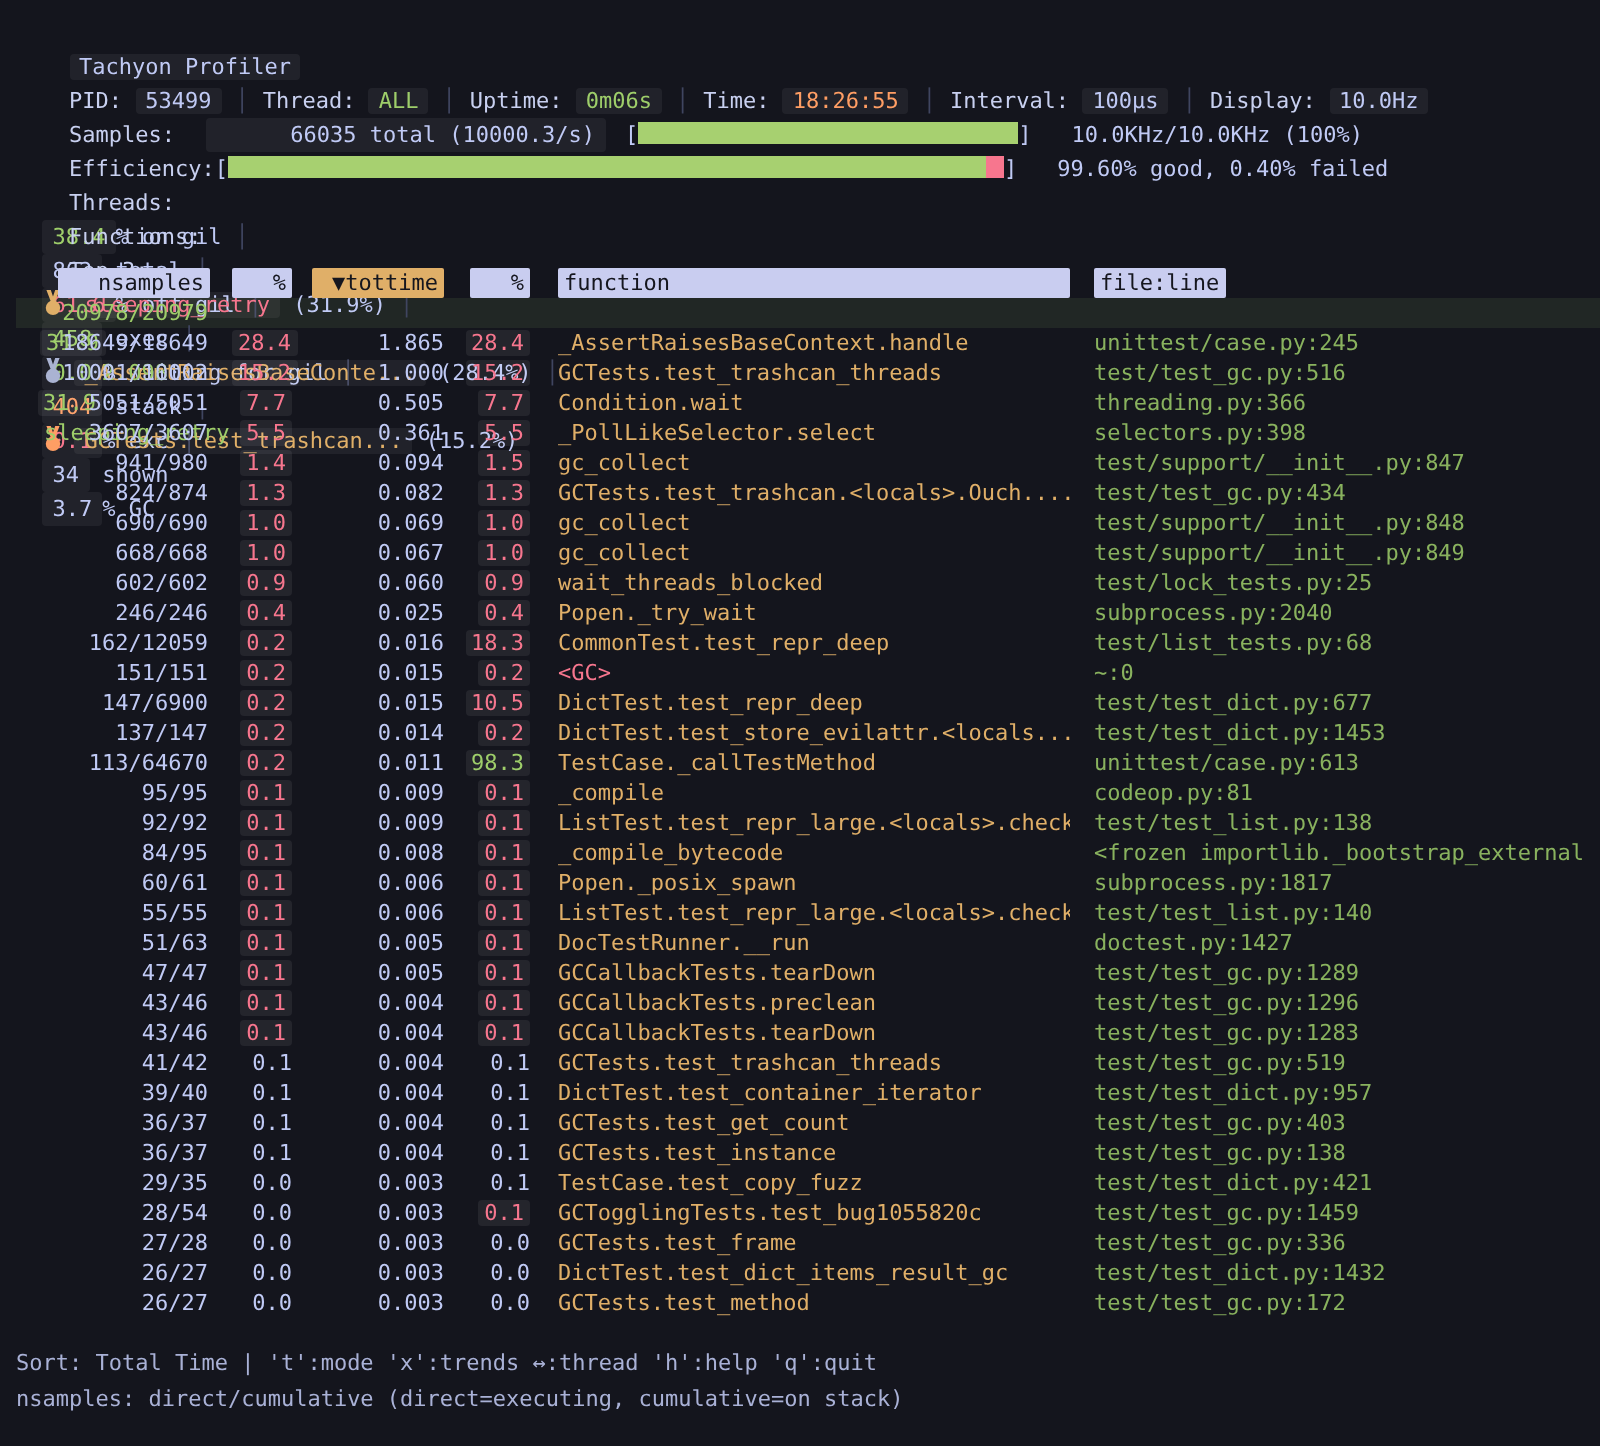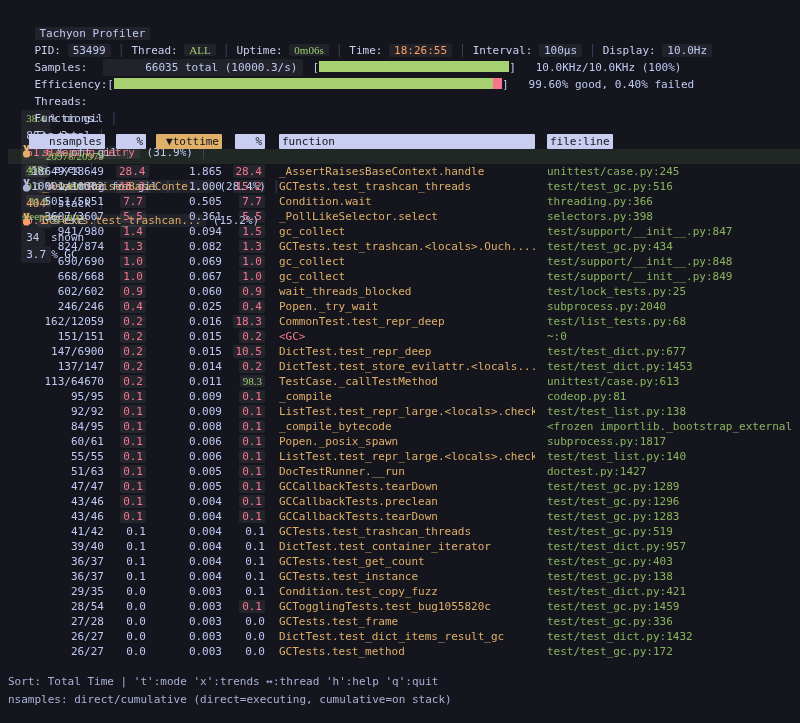--- a/index.html
+++ b/index.html
@@ -9,21 +9,21 @@
     font-family:"DejaVu Sans Mono","Liberation Mono",monospace;
     font-size:11px;padding:8px 0 8px 8px;overflow:hidden;
   }
   .hline{height:17px;line-height:17px;white-space:pre;}
   .fline{height:18px;line-height:18px;white-space:pre;color:#a9b1d6;}
   .lbl{color:#c8d0f0;}
   .lbl10{display:inline-block;width:64px;}
   .sep{color:#3f4560;padding:0 7px;}
   .vchip{background:rgba(255,255,255,0.06);border-radius:2px;padding:0 5px;}
   .c-fg{color:#c0caf5;}
-  .c-green{color:#9ece6a;font-family:Liberation Serif, serif;}
+  .c-green{color:#9ece6a;}
   .c-red{color:#f7768e;}
   .c-yellow{color:#e0af68;}
   .c-orange{color:#ff9e64;}
   .c-file{color:#9ece6a;opacity:.85;}
   .num-chip{background:rgba(255,255,255,0.07);border-radius:2px;padding:0 3px;}
   
   .bar{display:inline-flex;height:11px;vertical-align:-1px;}
   .bar .fill{flex:1;background:#a7d070;}
   .bar .fail{background:#f7768e;}
   .w-samples{width:190px;}
@@ -390,21 +390,21 @@
     <span class="col-p2"><span class="cell-p2 c-fg">0.1</span></span>
     <span class="col-fn cell-fn c-yellow">GCTests.test_instance</span>
     <span class="col-fl cell-fl c-file">test/test_gc.py:138</span>
   </div>
 
   <div class="trow">
     <span class="col-ns"><span class="cell-ns c-fg">29/35</span></span>
     <span class="col-p1"><span class="cell-p1 c-fg">0.0</span></span>
     <span class="col-tt"><span class="cell-tt c-fg">0.003</span></span>
     <span class="col-p2"><span class="cell-p2 c-fg">0.1</span></span>
-    <span class="col-fn cell-fn c-yellow">Condition.test_copy_fuzz</span>
+    <span class="col-fn cell-fn c-yellow">TestCase.test_copy_fuzz</span>
     <span class="col-fl cell-fl c-file">test/test_dict.py:421</span>
   </div>
 
   <div class="trow">
     <span class="col-ns"><span class="cell-ns c-fg">28/54</span></span>
     <span class="col-p1"><span class="cell-p1 c-fg">0.0</span></span>
     <span class="col-tt"><span class="cell-tt c-fg">0.003</span></span>
     <span class="col-p2"><span class="cell-p2 c-red num-chip">0.1</span></span>
     <span class="col-fn cell-fn c-yellow">GCTogglingTests.test_bug1055820c</span>
     <span class="col-fl cell-fl c-file">test/test_gc.py:1459</span>

